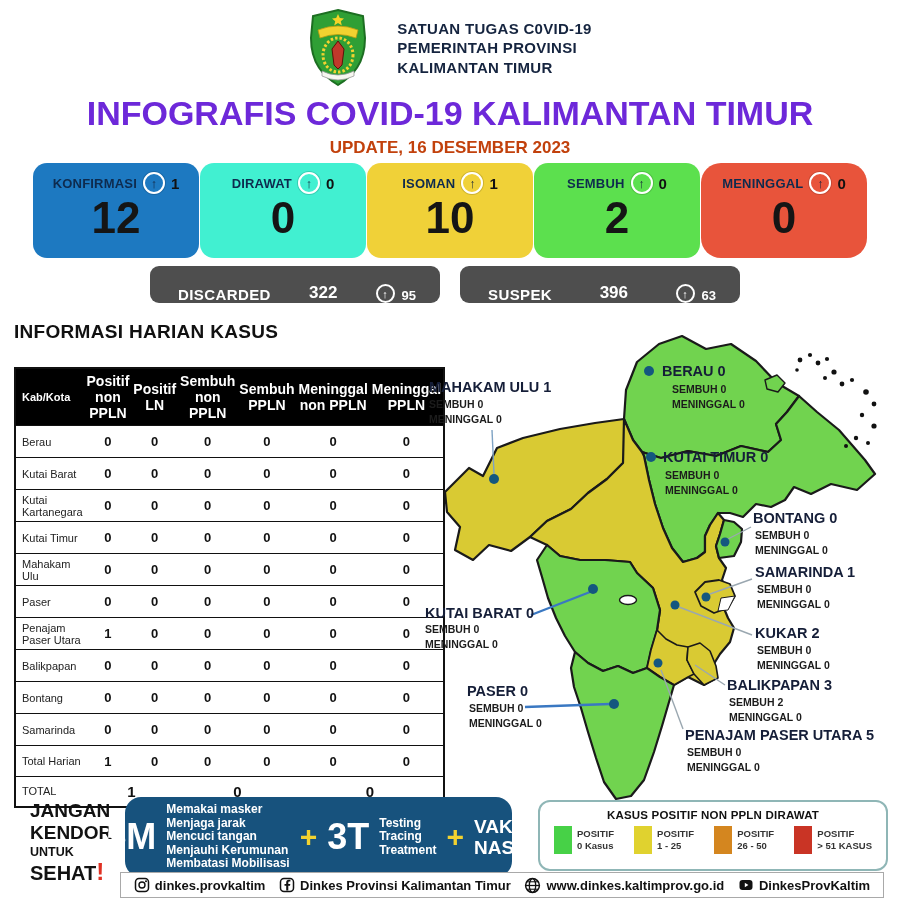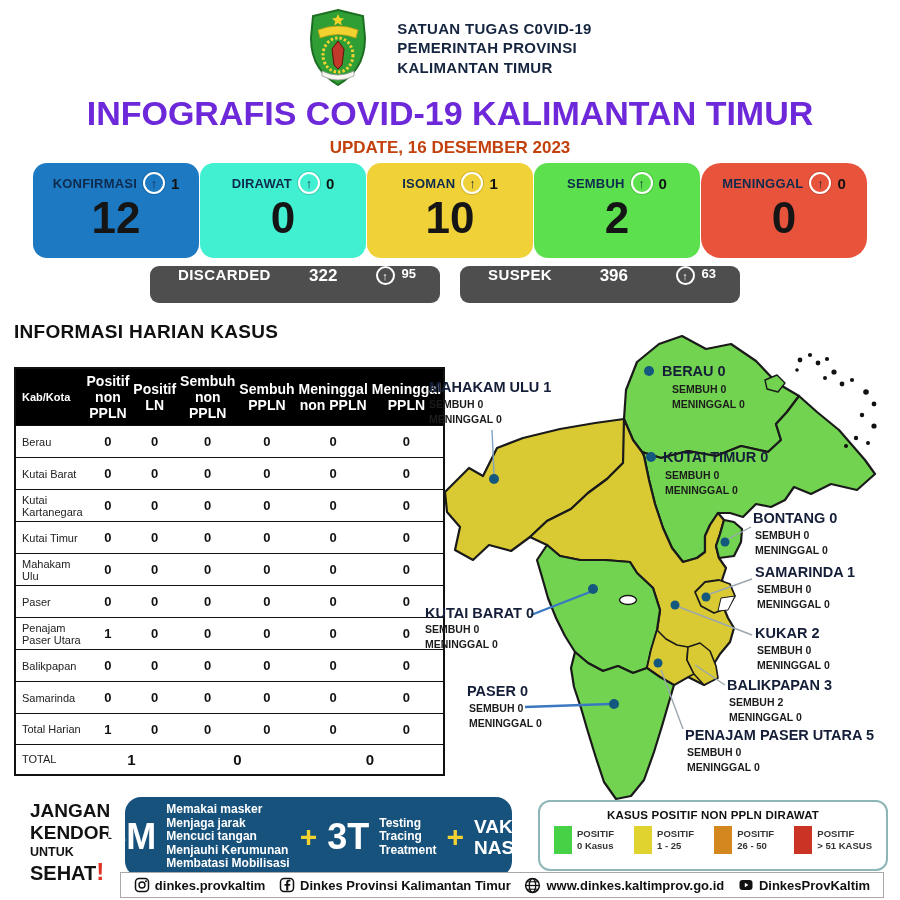--- a/index.html
+++ b/index.html
@@ -17,21 +17,21 @@
   .stats { position:absolute; top:163px; left:33px; right:33px; display:flex; gap:1px; }
   .stat { flex:1; height:95px; border-radius:14px; padding-top:9px; }
   .stat-top { display:flex; justify-content:center; align-items:center; gap:6px; }
   .stat-label { font-size:13px; font-weight:800; color:#0e2b4e; letter-spacing:.2px; }
   .badge { width:22px; height:22px; border:2.5px solid #fff; border-radius:50%; display:inline-flex; align-items:center; justify-content:center;
            font-size:13px; font-weight:900; color:#14233c; box-shadow:0 0 0 1px rgba(0,0,0,.15); }
   .stat-delta { font-size:15px; font-weight:800; color:#111; }
   .stat-value { text-align:center; font-size:44px; font-weight:800; color:#151515; line-height:1.1; }
 
   
-  .pill { position:absolute; top:266px; height:37px; background:#4e4e4e; border-radius:9px; display:flex; align-items:flex-start; color:#fff; }
+  .pill { position:absolute; top:266px; height:37px; background:#4e4e4e; border-radius:9px; display:flex; align-items:flex-end; color:#fff; }
   .pill1 { left:150px; width:290px; }
   .pill2 { left:460px; width:280px; }
   .pill-label { font-size:15px; font-weight:800; letter-spacing:.4px; padding-left:28px; }
   .pill-value { font-size:17px; font-weight:800; flex:1; text-align:center; }
   .pill-badge { width:19px; height:19px; border:2px solid #fff; border-radius:50%; display:inline-flex; align-items:center; justify-content:center; font-size:11px; font-weight:900; color:#fff; }
   .pill-delta { font-size:13px; font-weight:700; padding:0 24px 0 7px; }
 
   
   .table-block { position:absolute; left:14px; top:321px; width:394px; }
   .table-title { text-align:left; font-size:19px; font-weight:900; color:#111; letter-spacing:.3px; }
@@ -230,20 +230,29 @@
           <td class="rname">Penajam Paser Utara</td>
           <td class="val">1</td>
           <td class="val">0</td>
           <td class="val">0</td>
           <td class="val">0</td>
           <td class="val">0</td>
           <td class="val">0</td>
         </tr>
         <tr>
           <td class="rname">Balikpapan</td>
+          <td class="val">0</td>
+          <td class="val">0</td>
+          <td class="val">0</td>
+          <td class="val">0</td>
+          <td class="val">0</td>
+          <td class="val">0</td>
+        </tr>
+        <tr>
+          <td class="rname">Bontang</td>
           <td class="val">0</td>
           <td class="val">0</td>
           <td class="val">0</td>
           <td class="val">0</td>
           <td class="val">0</td>
           <td class="val">0</td>
         </tr>
         <tr>
           <td class="rname">Samarinda</td>
           <td class="val">0</td>

